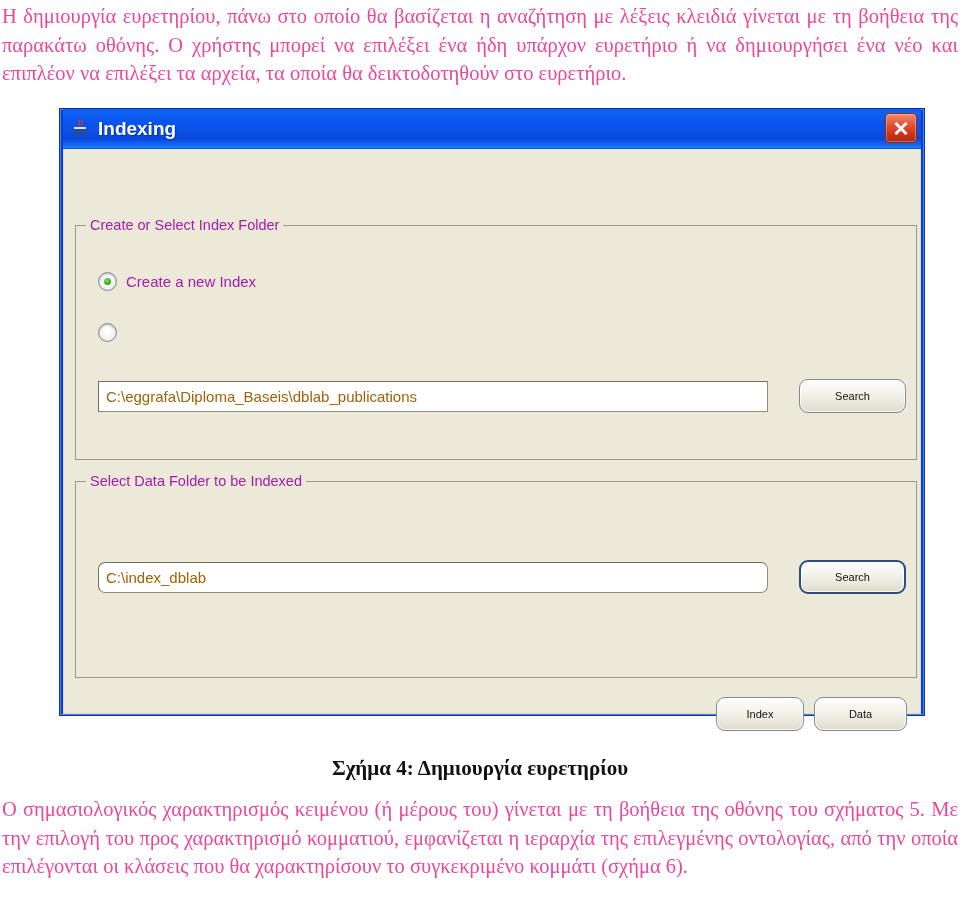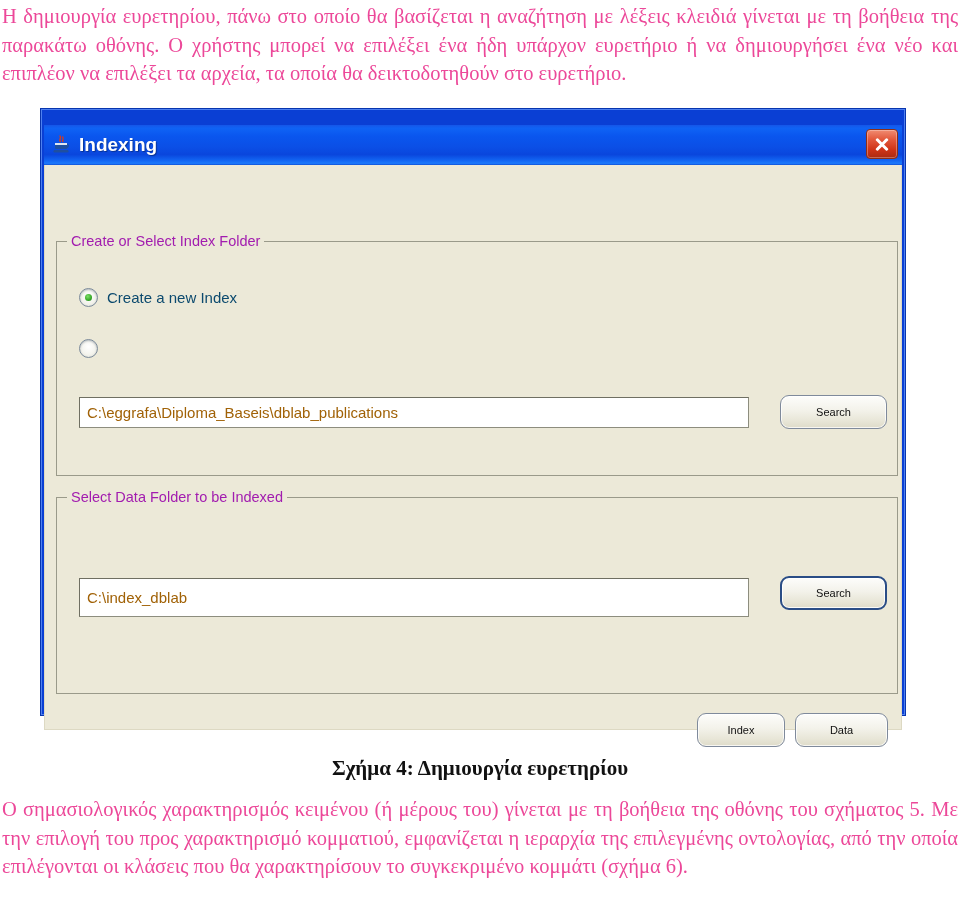--- a/index.html
+++ b/index.html
@@ -44,28 +44,28 @@
     text-align: center;
     font-family: "Liberation Serif", serif;
     font-weight: bold;
     font-size: 21px;
     color: #111;
   }
 
   
   #dialog-window {
     position: absolute;
-    left: 40px;
+    left: 59px;
     top: 108px;
     width: 866px;
     height: 608px;
     background: #0a3fd4;
     border: 1px solid #0835ae;
     box-sizing: border-box;
-    padding: 16px 3px 3px 3px;
+    padding: 0 3px 3px 3px;
     box-shadow: 0 0 0 1px #4e80f0 inset;
     font-family: "Liberation Sans", sans-serif;
   }
 
   .titlebar {
     height: 40px;
     position: relative;
     background: linear-gradient(to bottom,
         #1556e8 0%,
         #0f63f5 8%,
@@ -190,21 +190,21 @@
     width: 7px;
     height: 7px;
     margin-left: -3.5px;
     margin-top: -3.5px;
     border-radius: 50%;
     background: radial-gradient(circle at 40% 35%, #7fe06a 0%, #37a828 60%, #1d7a18 100%);
   }
   .radio-label {
     font-family: "Liberation Sans", sans-serif;
     font-size: 15px;
-    color: #0c4a6e;
+    color: #a21caf;
     white-space: nowrap;
   }
 
   
   .textfield {
     position: absolute;
     background: #ffffff;
     border: 1px solid #8d8d7e;
     border-top-color: #6f6f62;
     border-left-color: #6f6f62;
@@ -222,21 +222,22 @@
   #index-path-field {
     left: 22px;
     top: 155px;
     width: 670px;
     height: 31px;
   }
   #data-path-field {
     left: 22px;
     top: 80px;
     width: 670px;
-    height: 39px;
+    height: 31px;
+    border-radius: 7px;
   }
 
   
   .btn {
     position: absolute;
     box-sizing: border-box;
     background: linear-gradient(to bottom, #fdfdfb 0%, #f3f2ea 45%, #e7e5d6 80%, #dedbc9 100%);
     border: 1px solid #7f8a9b;
     border-radius: 9px;
     font-family: "Liberation Sans", sans-serif;

